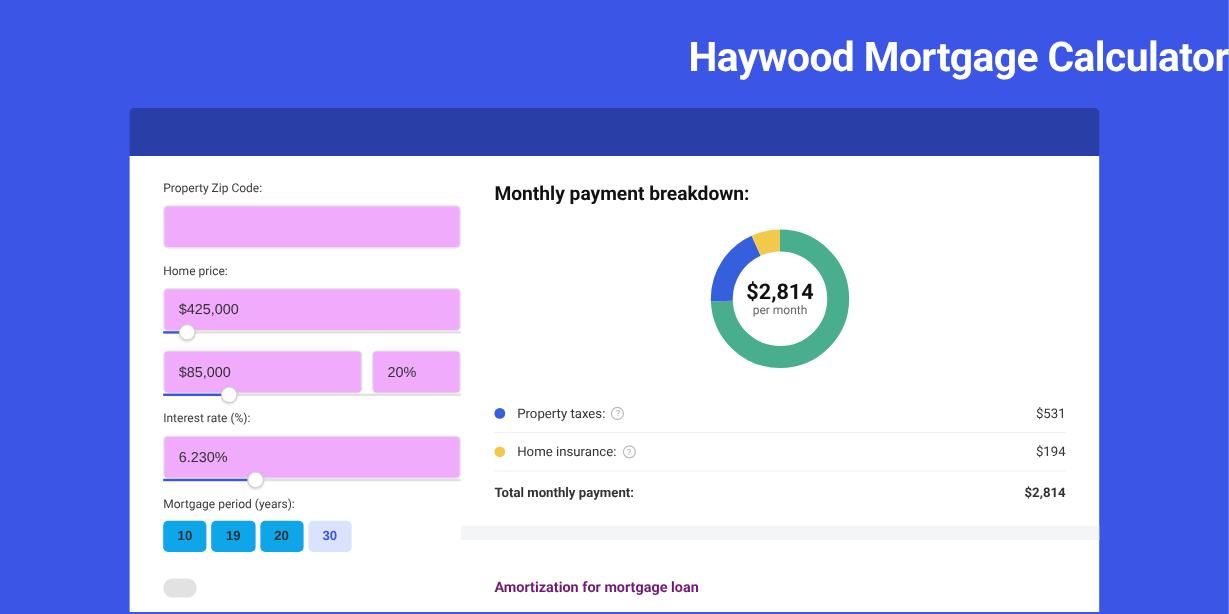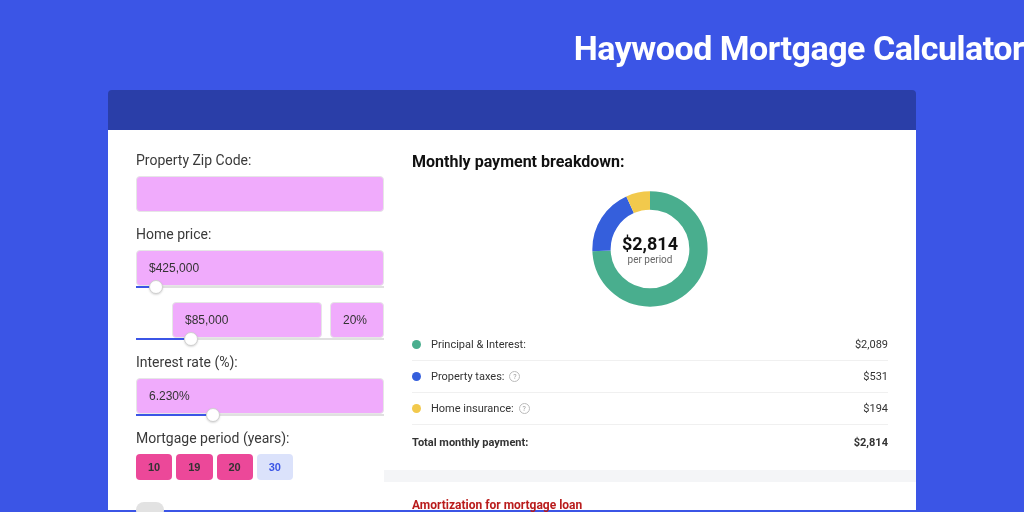--- a/index.html
+++ b/index.html
@@ -30,21 +30,21 @@
     height: 380px;
     display: flex;
     padding: 22px 28px 0;
     gap: 28px;
   }
   .left-col { width: 248px; flex-shrink: 0; }
   .right-col { flex: 1; min-width: 0; }
 
   .field-group { margin-bottom: 14px; }
   .field-label {
-    font-size: 14px;
+    font-size: 10px;
     color: #3a3a3a;
     margin-bottom: 8px;
     display: block;
   }
   .text-input {
     width: 100%;
     border: 1px solid #e6e6e6;
     border-radius: 4px;
     padding: 10px 12px;
     font-size: 12px;
@@ -66,30 +66,30 @@
   .slider-thumb {
     position: absolute;
     top: -6px;
     width: 14px; height: 14px;
     background: #fff;
     border: 1px solid #d0d0d0;
     border-radius: 50%;
     box-shadow: 0 1px 2px rgba(0,0,0,0.15);
     transform: translateX(-50%);
   }
-  .dp-row { display: flex; gap: 8px; margin-left: 36px; }
+  .dp-row { display: flex; gap: 8px; }
   .dp-row .text-input:first-child { flex: 1; }
-  .dp-row .text-input:last-child { width: 54px; }
+  .dp-row .text-input:last-child { width: 74px; }
 
   .period-row { display: flex; gap: 4px; }
   .period-btn {
     font-size: 11px;
     font-weight: 600;
     color: #333;
-    background: #ec4899;
+    background: #0ea5e9;
     border: none;
     padding: 7px 12px;
     border-radius: 4px;
     cursor: pointer;
   }
   .period-btn.active {
     background: #dbe2fb;
     color: #3b55e6;
   }
   .toggle-row {
@@ -146,21 +146,21 @@
   }
   .legend-row.total { border-bottom: none; font-weight: 700; padding-top: 11px; }
   .legend-row.total .legend-label { margin-left: 0; }
   .legend-row.total .legend-value { font-weight: 700; }
 
   .amort-section {
     border-top: 12px solid #f4f5f7;
     margin: 12px -28px 0;
     padding: 16px 28px 0;
   }
-  .amort-title { font-size: 12px; font-weight: 700; color: #b91c1c; margin-bottom: 10px; }
+  .amort-title { font-size: 12px; font-weight: 700; color: #701a75; margin-bottom: 10px; margin-top: 16px; }
 </style>
 </head>
 <body>
 
 <h1 class="page-title">Haywood Mortgage Calculator</h1>
 <div class="header-bar"></div>
 
 <div class="panel">
 
   <div class="left-col">
@@ -223,30 +223,25 @@
 
     <div class="donut-wrap">
       <div class="donut">
         <svg viewBox="0 0 42 42">
           <circle cx="21" cy="21" r="15.9155" fill="none" stroke="#49ae8e" stroke-width="6" stroke-dasharray="74.24 25.76" stroke-dashoffset="0"></circle>
           <circle cx="21" cy="21" r="15.9155" fill="none" stroke="#355fdc" stroke-width="6" stroke-dasharray="18.87 81.13" stroke-dashoffset="-74.24"></circle>
           <circle cx="21" cy="21" r="15.9155" fill="none" stroke="#f2c94c" stroke-width="6" stroke-dasharray="6.89 93.11" stroke-dashoffset="-93.11"></circle>
         </svg>
         <div class="donut-center">
           <div class="donut-amount">$2,814</div>
-          <div class="donut-sub">per period</div>
+          <div class="donut-sub">per month</div>
         </div>
       </div>
     </div>
 
-    <div class="legend-row">
-      <span class="legend-dot" style="background:#49ae8e"></span>
-      <span class="legend-label">Principal &amp; Interest:</span>
-      <span class="legend-value">$2,089</span>
-    </div>
     <div class="legend-row">
       <span class="legend-dot" style="background:#355fdc"></span>
       <span class="legend-label">
         <span>Property taxes:</span>
         <span class="info-icon">?</span>
       </span>
       <span class="legend-value">$531</span>
     </div>
     <div class="legend-row">
       <span class="legend-dot" style="background:#f2c94c"></span>

